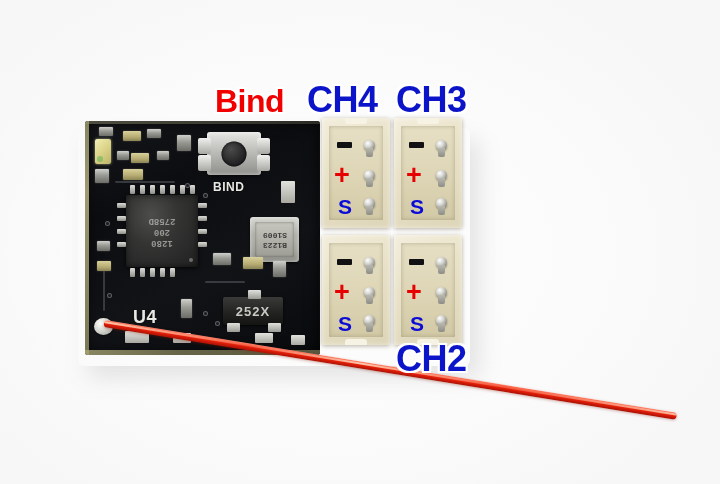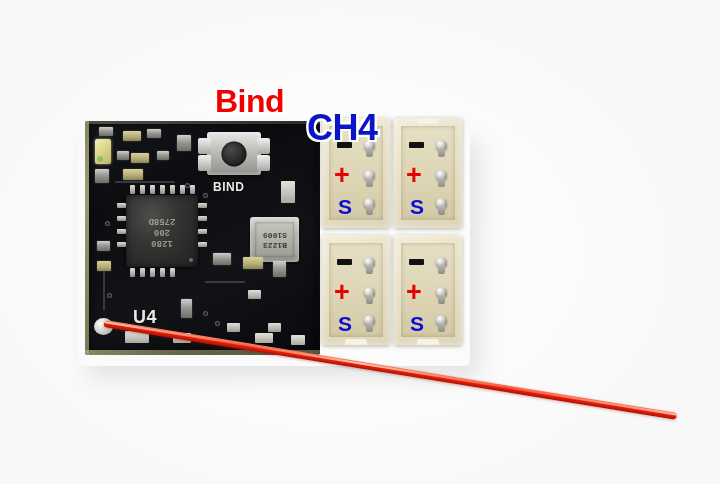--- a/index.html
+++ b/index.html
@@ -343,21 +343,20 @@
     white-space: nowrap;
     user-select: none;
   }
   .label-blue {
     color: #0b14c8;
     font-size: 36px;
     letter-spacing: -0.5px;
     text-shadow:
       -2px -2px 0 #fff, 2px -2px 0 #fff, -2px 2px 0 #fff, 2px 2px 0 #fff,
       0 -2px 0 #fff, 0 2px 0 #fff, -2px 0 0 #fff, 2px 0 0 #fff;
-    margin-top: 28px;
   }
   .label-red {
     color: #f20000;
     font-size: 32px;
     letter-spacing: -0.5px;
     text-shadow:
       -2px -2px 0 #fff, 2px -2px 0 #fff, -2px 2px 0 #fff, 2px 2px 0 #fff,
       0 -2px 0 #fff, 0 2px 0 #fff, -2px 0 0 #fff, 2px 0 0 #fff;
   }
 </style>
@@ -426,20 +425,23 @@
     <div class="ic-pin" style="left:113px;top:108px;width:9px;height:5px;"></div>
     <div class="ic-pin" style="left:113px;top:121px;width:9px;height:5px;"></div>
 
     <div class="xtal">
       <div class="xtal-body">
         <div class="xtal-mark">B1223
 S1009</div>
       </div>
     </div>
 
+    <div class="sot">
+      <div class="sot-mark">252X</div>
+    </div>
     <div class="sot-leg" style="left:142px;top:202px;"></div>
     <div class="sot-leg" style="left:183px;top:202px;"></div>
     <div class="sot-leg" style="left:163px;top:169px;"></div>
 
     <div class="silk" style="left:48px;top:186px;font-size:18px;">U4</div>
     <div class="smd" style="left:12px;top:120px;width:13px;height:10px;"></div>
     <div class="smd tan" style="left:12px;top:140px;width:14px;height:10px;"></div>
     <div class="smd" style="left:128px;top:132px;width:18px;height:12px;"></div>
     <div class="smd tan" style="left:158px;top:136px;width:20px;height:12px;"></div>
     <div class="smd" style="left:188px;top:140px;width:13px;height:16px;"></div>
@@ -501,14 +503,16 @@
     <div class="mark mark-s" style="left:16px;top:78px;">S</div>
   </div>
 
   <div class="ant-solder"></div>
   <div class="antenna">
     <div class="hl"></div>
   </div>
 
   <div class="label label-red" style="left:215px;top:85px;">Bind</div>
   <div class="label label-blue" style="left:307px;top:82px;">CH4</div>
+  <div class="label label-blue" style="left:396px;top:82px;">CH3</div>
+  <div class="label label-blue" style="left:396px;top:341px;">CH2</div>
 
 </div>
 
 </body></html>

